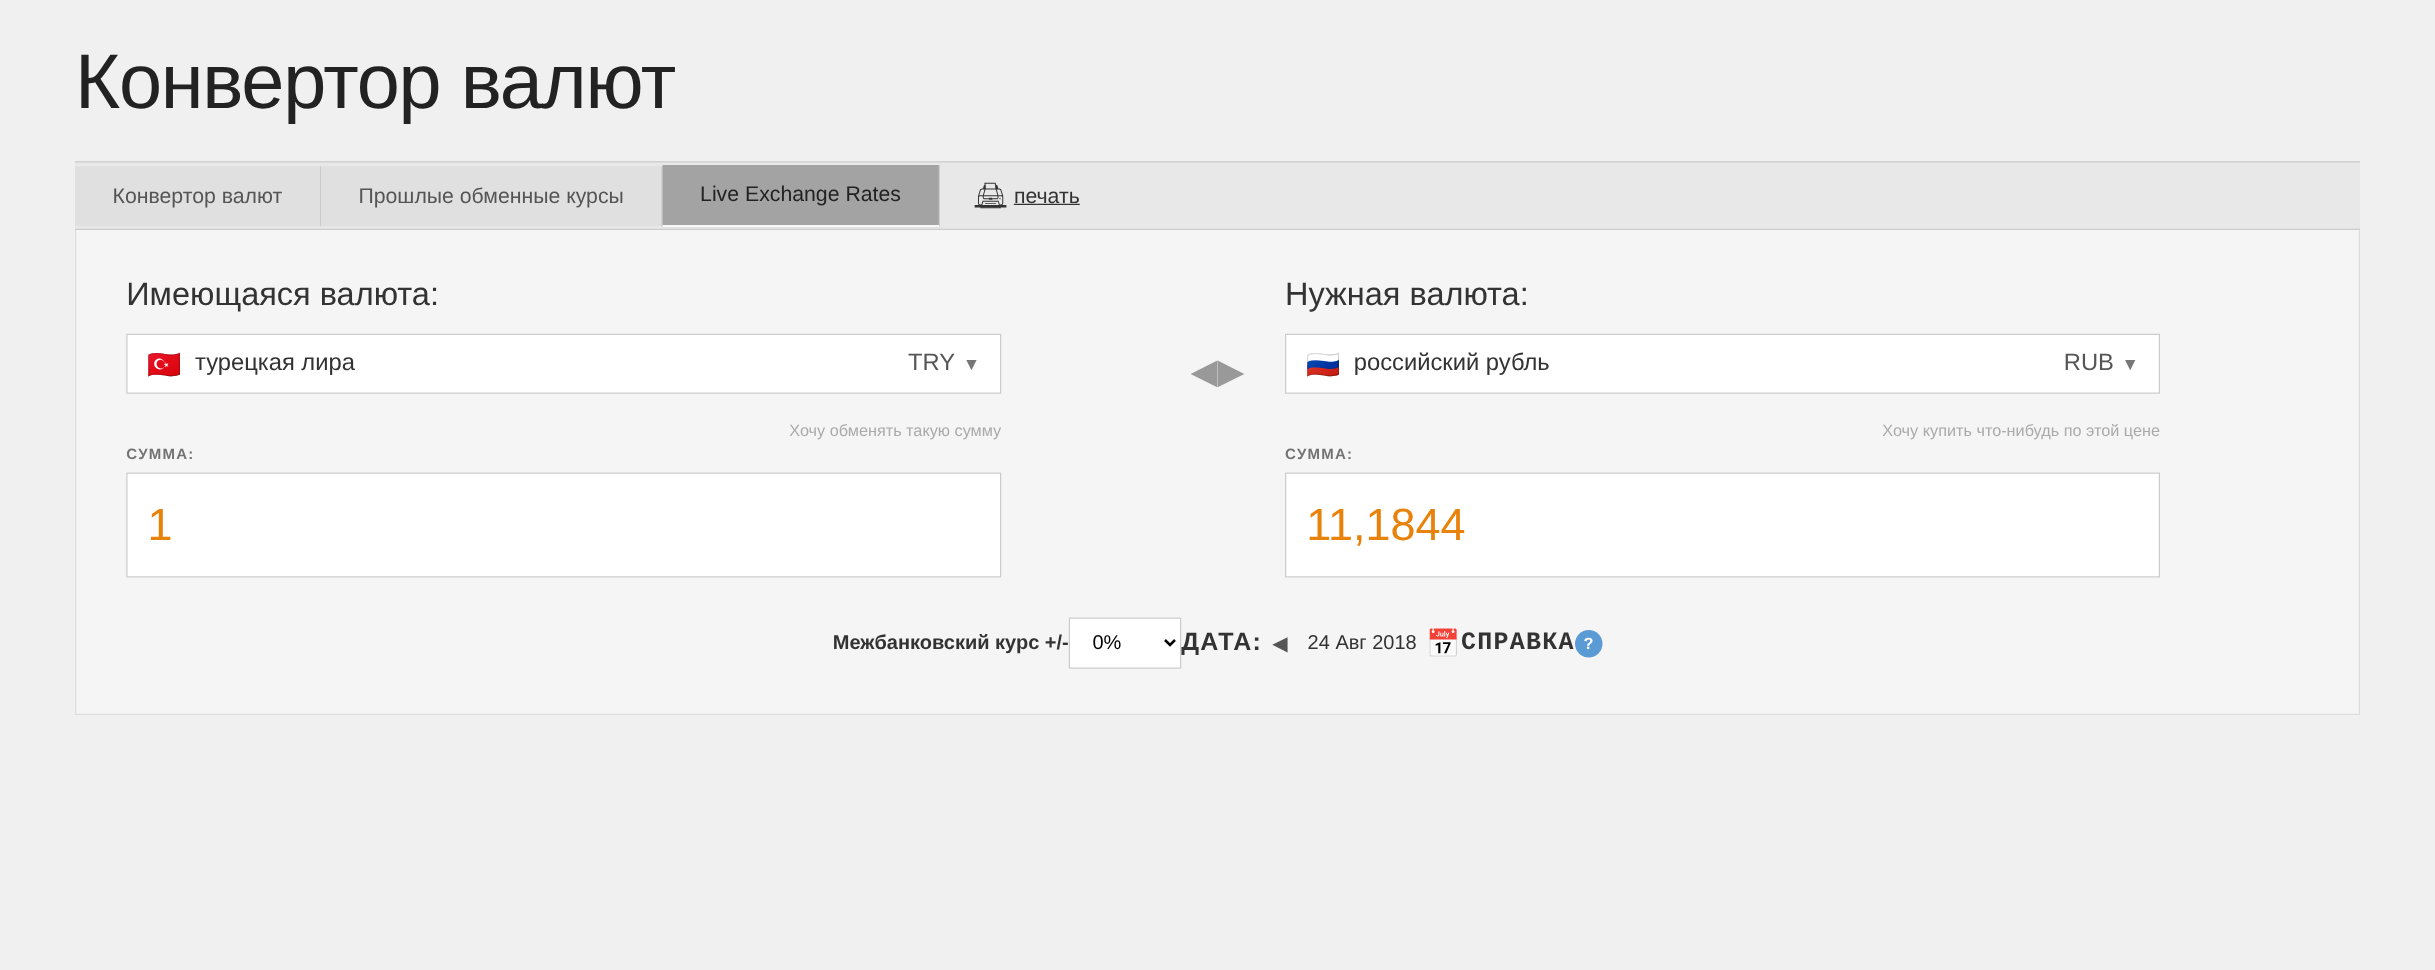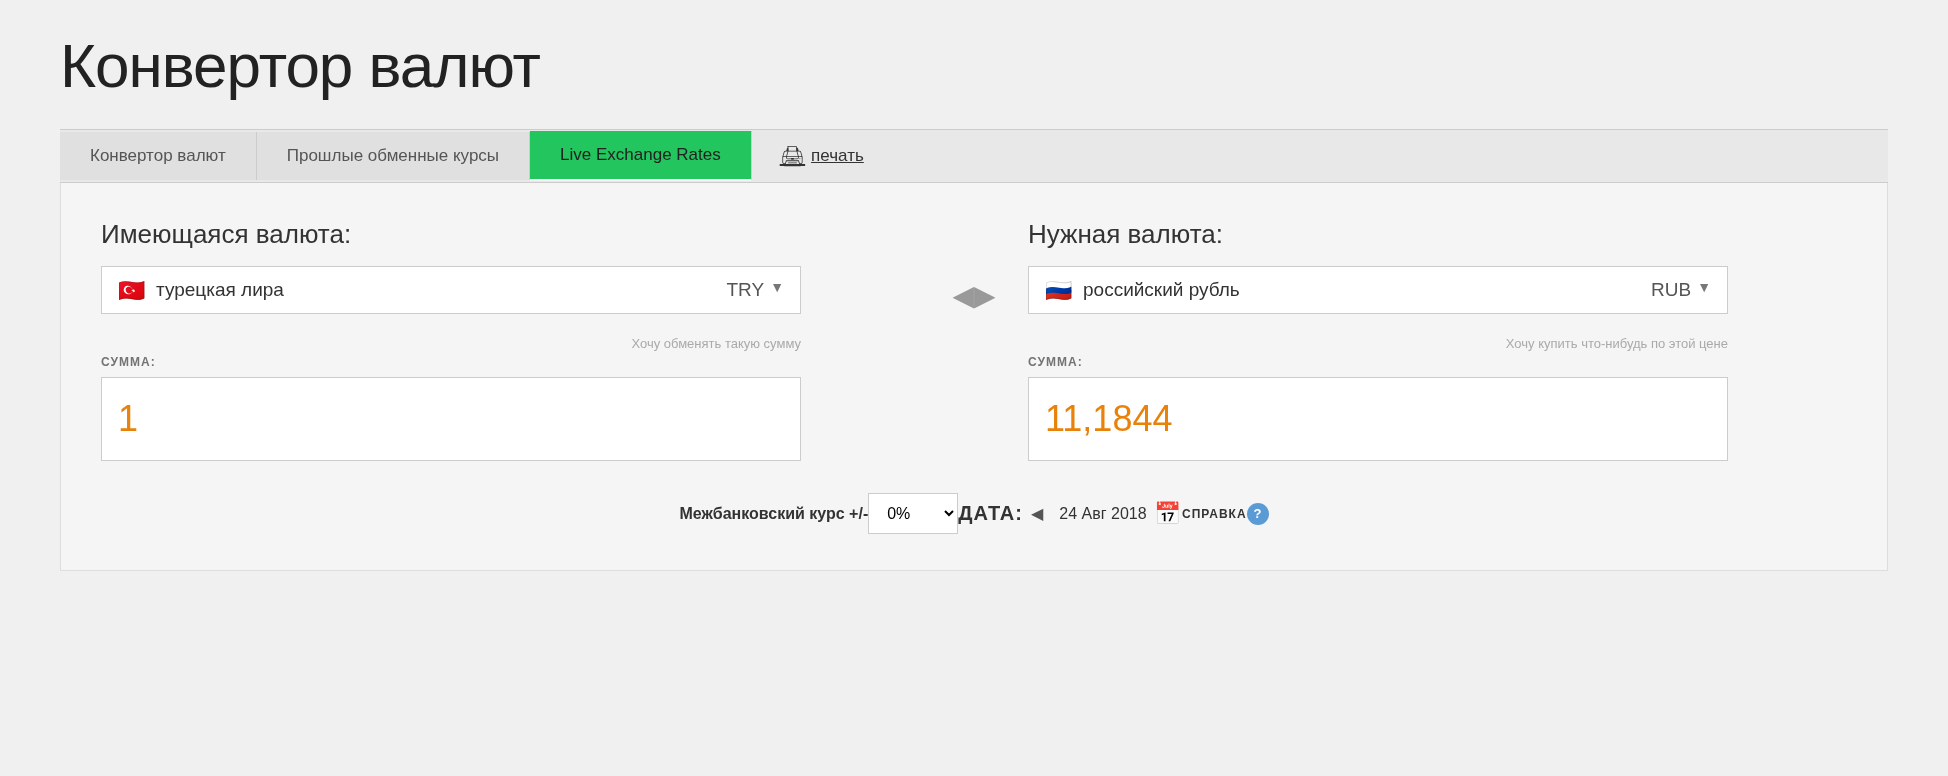--- a/index.html
+++ b/index.html
@@ -32,21 +32,21 @@
     .tab {
       padding: 14px 30px;
       font-size: 17px;
       color: #555;
       cursor: pointer;
       border-right: 1px solid #ccc;
       background: #e0e0e0;
       white-space: nowrap;
     }
     .tab.active {
-      background: #22c55e;
+      background: #a3a3a3;
       color: #222;
       font-weight: 400;
       border-bottom: 2px solid #f8f8f8;
     }
     .print-link {
       margin-left: 18px;
       font-size: 17px;
       color: #333;
       text-decoration: underline;
       cursor: pointer;
@@ -113,21 +113,21 @@
       height: 20px;
       display: inline-block;
       border-radius: 2px;
       font-size: 22px;
       line-height: 1;
     }
     .currency-code {
       font-weight: 400;
       color: #555;
       display: flex;
-      align-items: flex-start;
+      align-items: center;
       gap: 6px;
     }
     .dropdown-arrow {
       font-size: 14px;
       color: #777;
     }
     .amount-label {
       font-size: 12px;
       font-weight: 700;
       letter-spacing: 1px;
@@ -214,24 +214,25 @@
       font-size: 16px;
       color: #333;
       white-space: nowrap;
     }
     .calendar-icon {
       font-size: 22px;
       color: #666;
       cursor: pointer;
     }
     .help-label {
-      font-size: 12px;
+      font-size: 20px;
       font-weight: 700;
       color: #333;
       letter-spacing: 1px;
+      font-family: Liberation Mono, monospace;
     }
     .help-icon {
       display: inline-flex;
       align-items: center;
       justify-content: center;
       width: 22px;
       height: 22px;
       border-radius: 50%;
       background: #5b9bd5;
       color: white;

